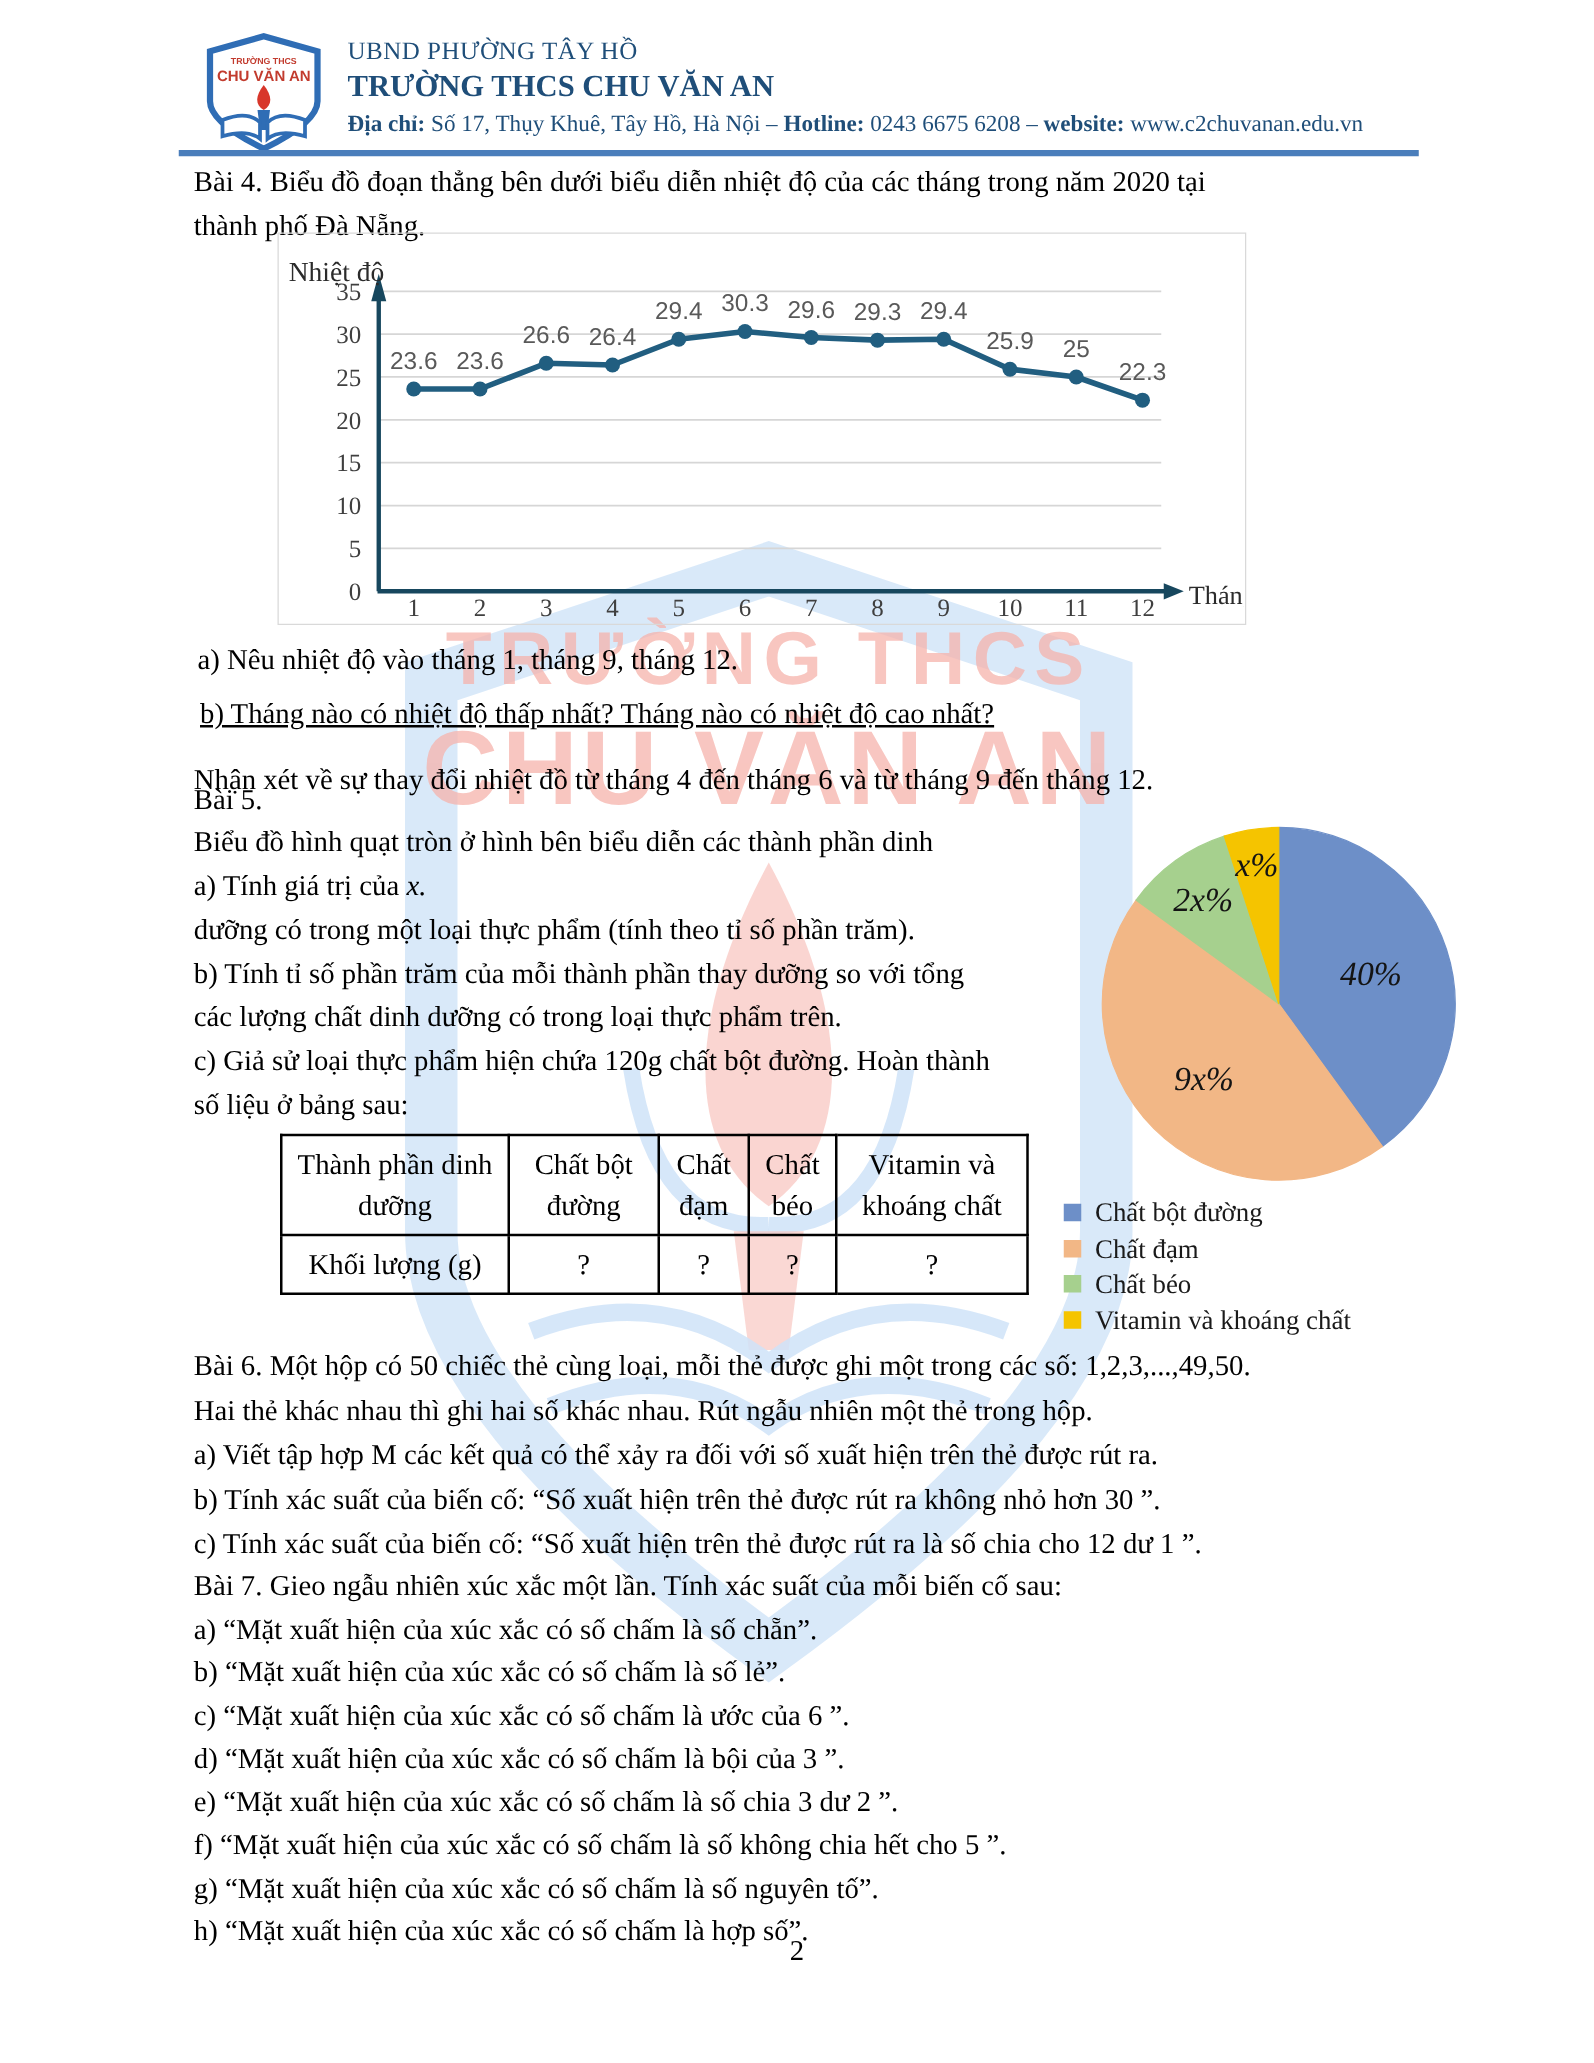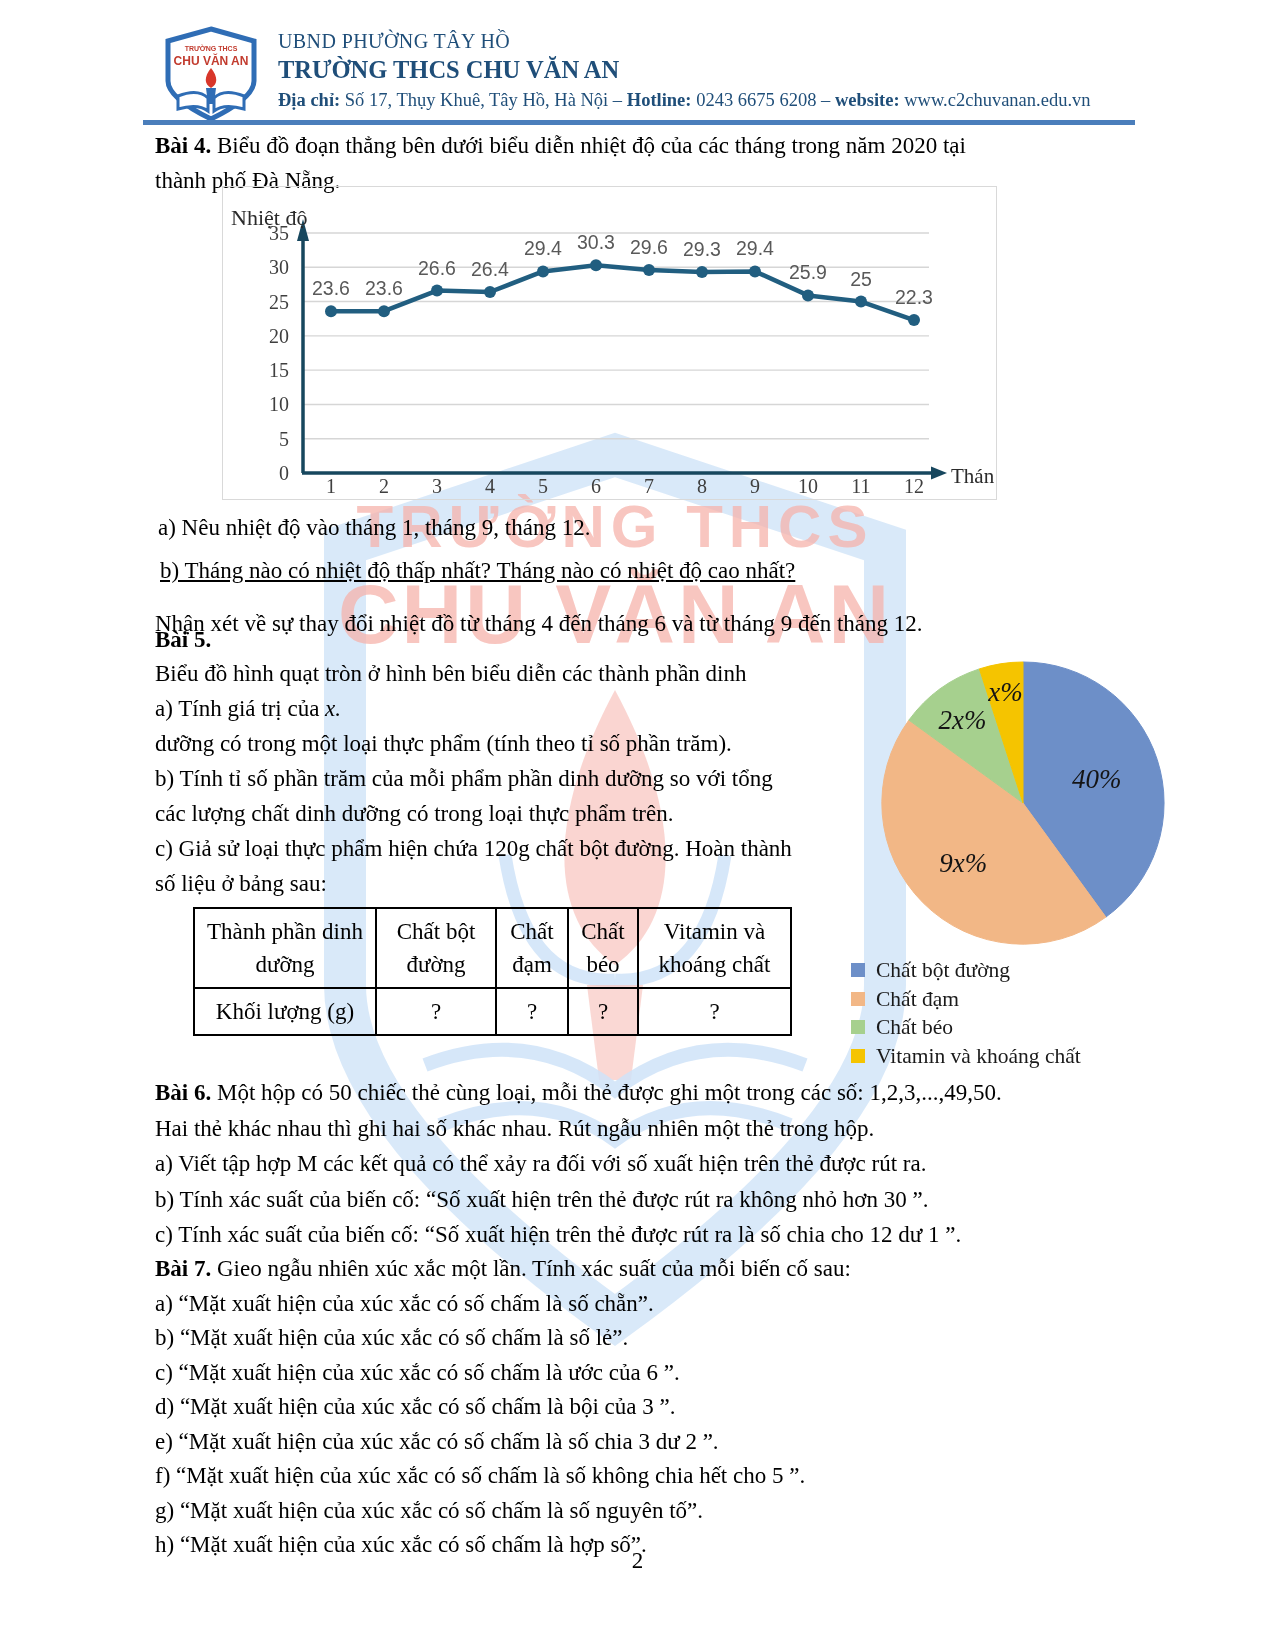--- a/index.html
+++ b/index.html
@@ -7,21 +7,21 @@
   .page {
     position:relative; width:1275px; height:1650px; margin:0 auto;
     background:#ffffff; overflow:hidden;
     font-family:"Liberation Serif","DejaVu Serif",serif; color:#000;
   }
   .abs { position:absolute; }
   .z { z-index:2; }
   .wm { z-index:1; pointer-events:none; }
   .line { font-size:23px; line-height:35px; white-space:nowrap; }
   .wrapline { font-size:23px; line-height:35px; }
-  b.lead { font-weight:bold; }
+  b.lead { font-weight:normal; }
   
   .hdr { display:flex; gap:16px; align-items:flex-start; }
   .hdr-org    { font-size:20px;  color:#1f4e79; letter-spacing:.4px; margin-top:4px; }
   .hdr-school { font-size:24.5px; font-weight:bold; color:#1f4e79; margin-top:3px; }
   .hdr-addr   { font-size:18.5px; color:#1f4e79; margin-top:6px; white-space:nowrap; }
   .hdr-rule   { background:#4a7ebb; height:5px; }
   
   .chart-box { border:1.5px solid #d9d9d9; background:transparent; }
   
   .tbl { border-collapse:collapse; table-layout:fixed; font-size:23px; }
@@ -138,21 +138,21 @@
 
   <div class="abs z line" style="left:158px; top:510px;">a) Nêu nhiệt độ vào tháng 1,  tháng 9,  tháng 12.</div>
   <div class="abs z line" style="left:160px; top:553px;text-decoration:underline;">b) Tháng nào có nhiệt độ thấp nhất? Tháng nào có nhiệt độ cao nhất?</div>
   <div class="abs z line" style="left:155px; top:588px;margin-top:18px;">Nhận xét về sự thay đổi nhiệt đồ từ tháng 4 đến tháng 6 và từ tháng 9 đến tháng 12.</div>
 
   <div class="abs z line" style="left:155px; top:622px;"><b class="lead">Bài 5.</b></div>
   <div class="abs z" style="left:155px; top:656px; width:712px;">
     <div class="line">Biểu đồ hình quạt tròn ở hình bên biểu diễn các thành phần dinh</div>
     <div class="line"><span>a) Tính giá trị của </span><i>x.</i></div>
     <div class="line">dưỡng có trong một loại thực phẩm (tính theo tỉ số phần trăm).</div>
-    <div class="line">b) Tính tỉ số phần trăm của mỗi phẩm phần dinh dưỡng so với tổng</div>
+    <div class="line">b) Tính tỉ số phần trăm của mỗi thành phần thay dưỡng so với tổng</div>
     <div class="line">các lượng chất dinh dưỡng có trong loại thực phẩm trên.</div>
     <div class="line">c) Giả sử loại thực phẩm hiện chứa 120g  chất bột đường. Hoàn thành</div>
     <div class="line">số liệu ở bảng sau:</div>
   </div>
 
   <div class="abs z" style="left:868px; top:652px;" id="pie-chart"><svg width="314" height="302" viewBox="0 0 314 302">
         <path d="M155 151 L155.0 10.0 A141 141 0 0 1 237.9 265.1 Z" fill="#6d8fc8" stroke="#6d8fc8"></path>
         <text x="228.8" y="136.0" text-anchor="middle" font-size="27" font-style="italic" font-family="'Liberation Serif',serif" fill="#141414">40%</text>
         <path d="M155 151 L237.9 265.1 A141 141 0 0 1 40.9 68.1 Z" fill="#f2b786" stroke="#f2b786"></path>
         <text x="95.2" y="219.8" text-anchor="middle" font-size="27" font-style="italic" font-family="'Liberation Serif',serif" fill="#141414">9x%</text>
@@ -173,21 +173,21 @@
     <div class="legend-item">
         <span class="sw" style="background: rgb(166, 208, 142);"></span>
         <span>Chất béo</span>
       </div>
     <div class="legend-item">
         <span class="sw" style="background: rgb(245, 196, 0);"></span>
         <span>Vitamin và khoáng chất</span>
       </div>
   </div>
 
-  <table class="abs z tbl" style="left:193px; top:907px; width:597px;">
+  <table class="abs z tbl" style="left:224px; top:907px; width:597px;">
     <colgroup>
       <col style="width:182px">
         <col style="width:120px">
         <col style="width:72px">
         <col style="width:70px">
         <col style="width:153px">
     </colgroup>
     <tbody>
         <tr>
       <td>Thành phần dinh dưỡng</td>

